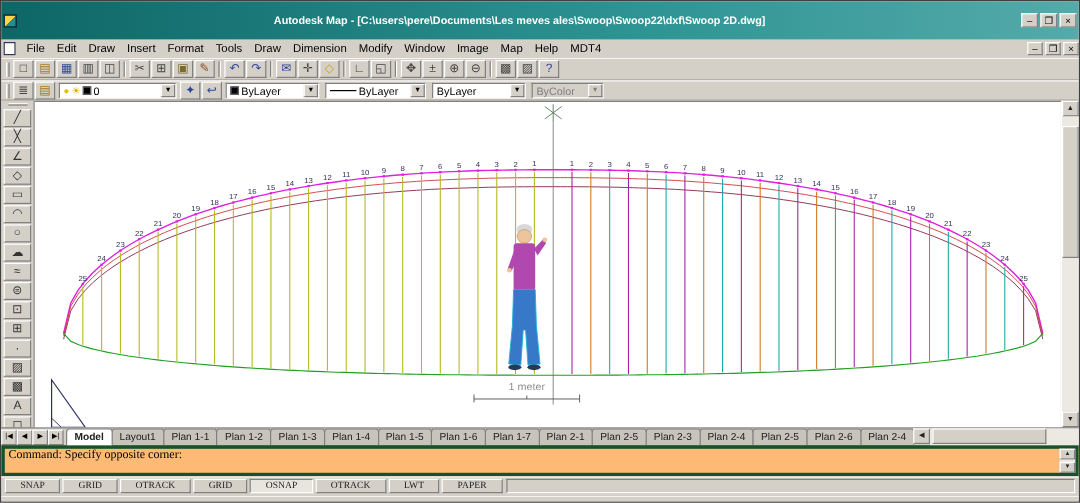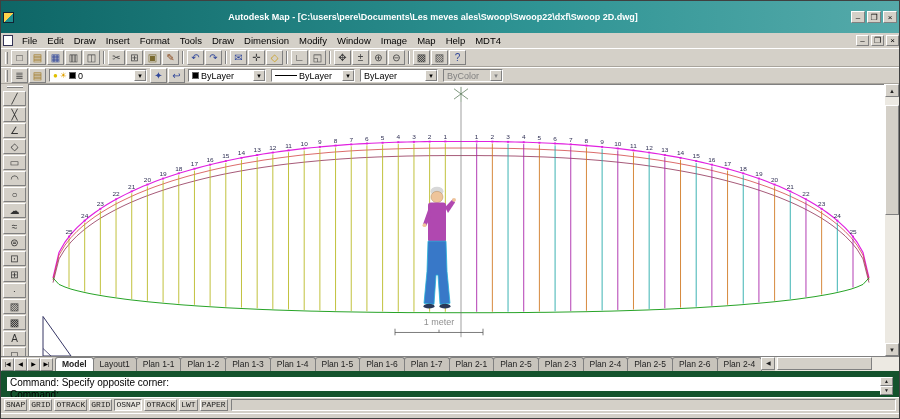--- a/index.html
+++ b/index.html
@@ -69,35 +69,35 @@
   .tabs{display:flex;height:14px;margin-left:2px;}
   .tab{font-size:8.5px;line-height:12px;padding:0 6px;background:#c8c4bc;color:#222;
     border:1px solid #808080;border-bottom:none;border-radius:3px 3px 0 0;margin-right:-1px;white-space:nowrap;}
   .tab.active{background:#fff;font-weight:bold;position:relative;z-index:2;}
   .hscroll{margin-left:auto;display:flex;width:262px;height:14px;flex:none;align-self:center;}
   .hscroll .sbtn{width:14px;height:13px;}
   .htrack{flex:1;background:#ece9e2;position:relative;}
   .hthumb{position:absolute;left:2px;top:0;height:13px;width:95px;background:#d4d0c8;
     border:1px solid;border-color:#fff #808080 #808080 #fff;}
   
-  .cmd{height:26px;flex:none;background:#ffffff;border:6px solid #14532d;display:flex;
-    font-family:Liberation Sans, sans-serif;font-size:10px;}
+  .cmd{height:26px;flex:none;background:#fdba74;border:3px solid #14532d;display:flex;
+    font-family:Liberation Serif, serif;font-size:10px;}
   .cmd-text{flex:1;min-width:0;padding-left:3px;}
   .cmd-line{height:12px;line-height:12px;white-space:nowrap;overflow:hidden;color:#000;}
   .cmdscroll{width:13px;flex:none;display:flex;flex-direction:column;background:#d4d0c8;}
   .cmdscroll .sbtn{height:9px;font-size:5px;line-height:7px;}
   .ctrack{flex:1;background:#ece9e2;}
   
   .statusbar{height:16px;flex:none;display:flex;align-items:center;background:#d4d0c8;
     padding:0 3px;gap:3px;font-size:8.5px;box-shadow:inset 0 1px 0 #fff;}
   .coords{width:150px;height:12px;line-height:11px;text-align:center;flex:none;
     border:1px solid;border-color:#808080 #fff #fff #808080;color:#222;}
-  .stgl{height:12px;line-height:10px;padding:0 1px;flex:none;background:#d4d0c8;
+  .stgl{height:12px;line-height:10px;padding:0 12px;flex:none;background:#d4d0c8;
     border:1px solid;border-color:#fff #808080 #808080 #fff;font-size:8px;
-    font-family:Liberation Mono, monospace;color:#222;}
+    font-family:Liberation Serif, serif;color:#222;}
   .stgl.pressed{border-color:#808080 #fff #fff #808080;background:#e8e5de;}
   .status-fill{flex:1;height:12px;border:1px solid;border-color:#808080 #fff #fff #808080;}
   .bottomstrip{height:5px;flex:none;background:#d4d0c8;box-shadow:inset 0 1px 0 #fff;}
 </style>
 </head>
 <body>
 
 <div class="window">
 
   <div class="titlebar">
@@ -528,21 +528,20 @@
       <div class="htrack">
         <div class="hthumb"></div>
       </div>
 
     </div>
   </div>
 
   <div class="cmd">
     <div class="cmd-text">
       <div class="cmd-line">Command: Specify opposite corner:</div>
-      <div class="cmd-line">Command:</div>
     </div>
     <div class="cmdscroll">
       <button class="sbtn">▲</button>
       <div class="ctrack"></div>
       <button class="sbtn">▼</button>
     </div>
   </div>
 
   <div class="statusbar">
     <span id="status-toggles" style="display:flex;gap:2px;">

